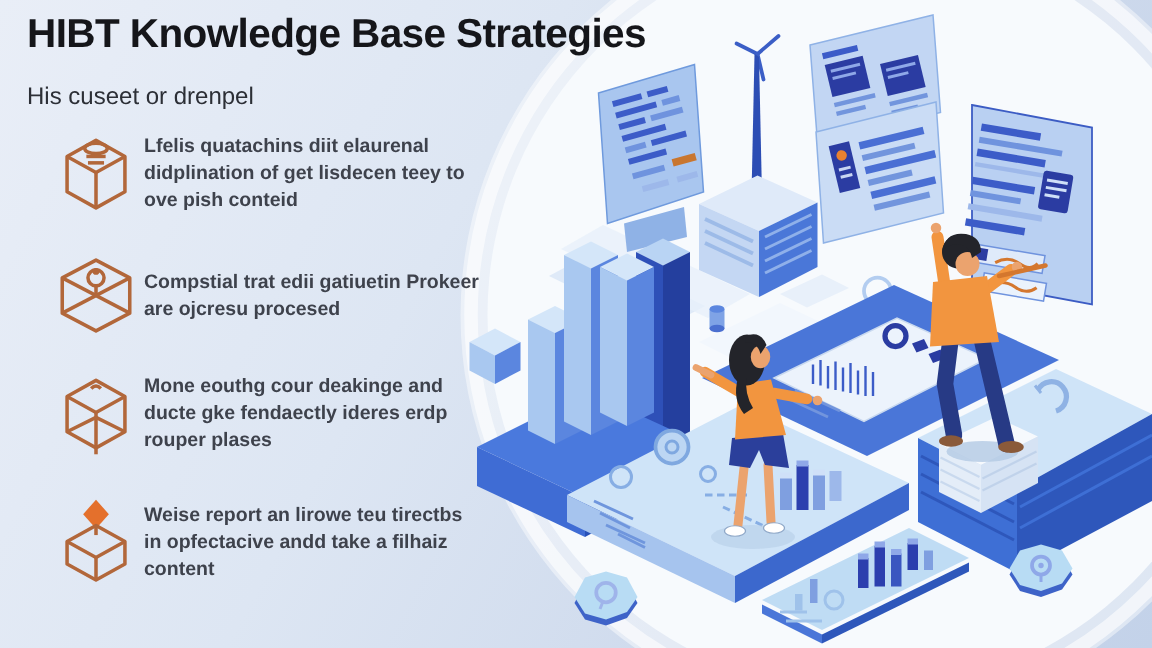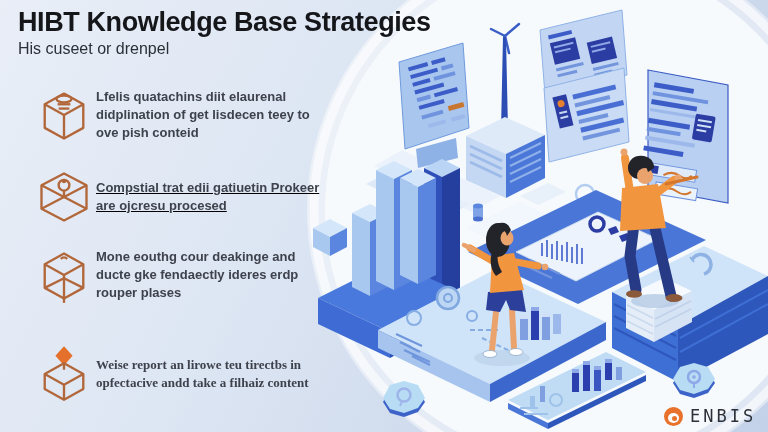--- a/index.html
+++ b/index.html
@@ -2,25 +2,25 @@
 <html><head>
 <meta charset="utf-8">
 <style>
   html,body{margin:0;padding:0;}
   body{width:768px;height:432px;overflow:hidden;font-family:"Liberation Sans",sans-serif;}
   .stage{position:relative;width:768px;height:432px;
     background:linear-gradient(118deg,#e9eef7 0%,#dde6f3 38%,#cdd9ec 72%,#c3d2e9 100%);overflow:hidden;}
   .scene{position:absolute;left:0;top:0;z-index:0;}
   .header{position:absolute;left:18px;top:6px;z-index:2;}
   .title{font-size:27px;font-weight:800;color:#15161a;letter-spacing:-0.4px;line-height:32px;margin:0;}
-  .subtitle{font-size:16px;font-weight:400;color:#2c2f36;margin-top:2px;}
+  .subtitle{font-size:16px;font-weight:400;color:#2c2f36;margin-top:18px;}
   .bullet{position:absolute;left:34px;display:flex;align-items:center;z-index:2;}
   .bullet .icon-box{width:60px;height:62px;flex:0 0 60px;}
   .bullet-text{width:224px;margin-left:2px;font-size:13px;line-height:18px;font-weight:700;color:#3e424c;}
-  .b1{top:84px;} .b2{top:166px;text-decoration:underline;} .b3{top:244px;justify-content:center;} .b4{top:343px;font-family:Liberation Serif, serif;}
+  .b1{top:84px;} .b2{top:166px;} .b3{top:244px;justify-content:center;} .b4{top:330px;}
   .logo{position:absolute;left:664px;top:406px;z-index:3;display:flex;align-items:center;gap:7px;}
   .logo-mark{width:19px;height:19px;border-radius:50%;background:#e8722b;position:relative;}
   .logo-mark::after{content:"";position:absolute;left:4px;top:6px;width:11px;height:10px;border-radius:50%;background:#fdfdfd;}
   .logo-mark::before{content:"";position:absolute;left:8px;top:9px;width:5px;height:5px;border-radius:50%;background:#e8722b;z-index:1;}
   .logo-text{font-family:"DejaVu Sans Mono",monospace;font-size:17px;font-weight:500;letter-spacing:3px;color:#2c3038;}
 </style>
 </head>
 <body>
 
 <div class="stage">
@@ -349,18 +349,14 @@
         <polygon points="28,2 36,11 28,20 20,11" fill="#e4702c" stroke="none"></polygon>
         <polygon points="28,18 46,28 46,42 28,52 10,42 10,28"></polygon>
         <polyline points="10,28 28,38 46,28"></polyline>
         <line x1="28" y1="38" x2="28" y2="52"></line>
         <line x1="28" y1="18" x2="28" y2="24"></line>
       </svg>
     </div>
     <div class="bullet-text">Weise report an lirowe teu tirectbs in opfectacive andd take a filhaiz content</div>
   </div>
 
-  <div class="logo">
-    <span class="logo-mark"></span>
-    <span class="logo-text">ENBIS</span>
-  </div>
 
 </div>
 
 </body></html>

